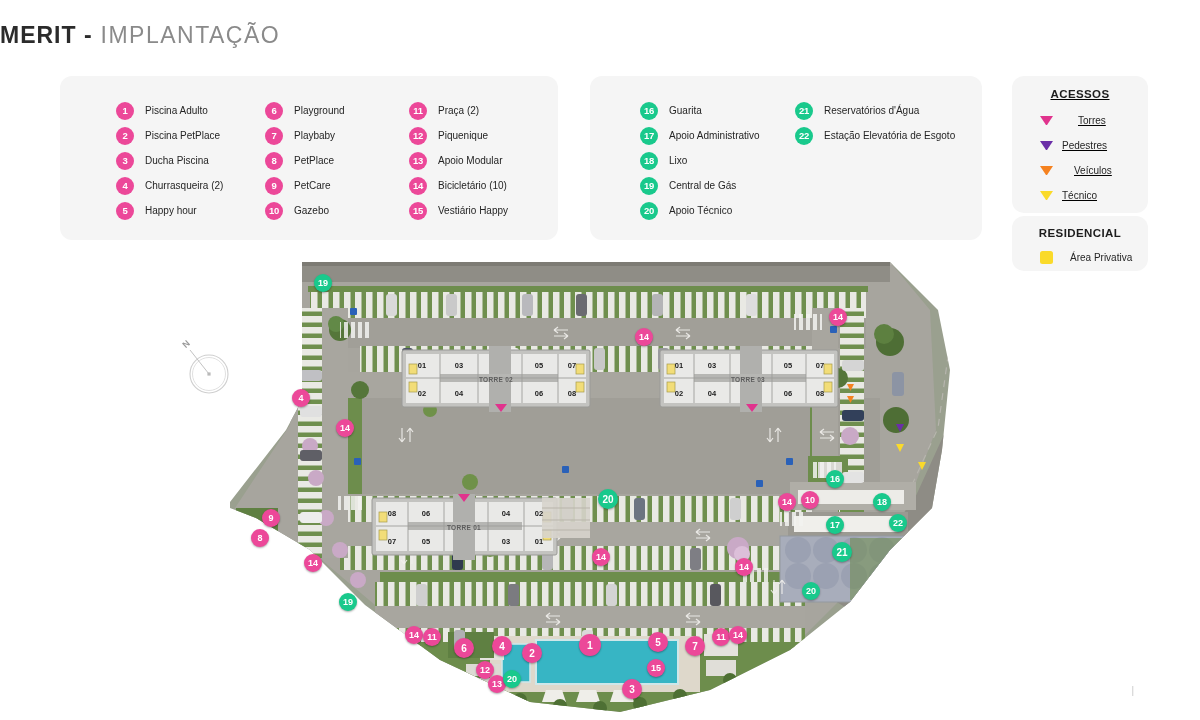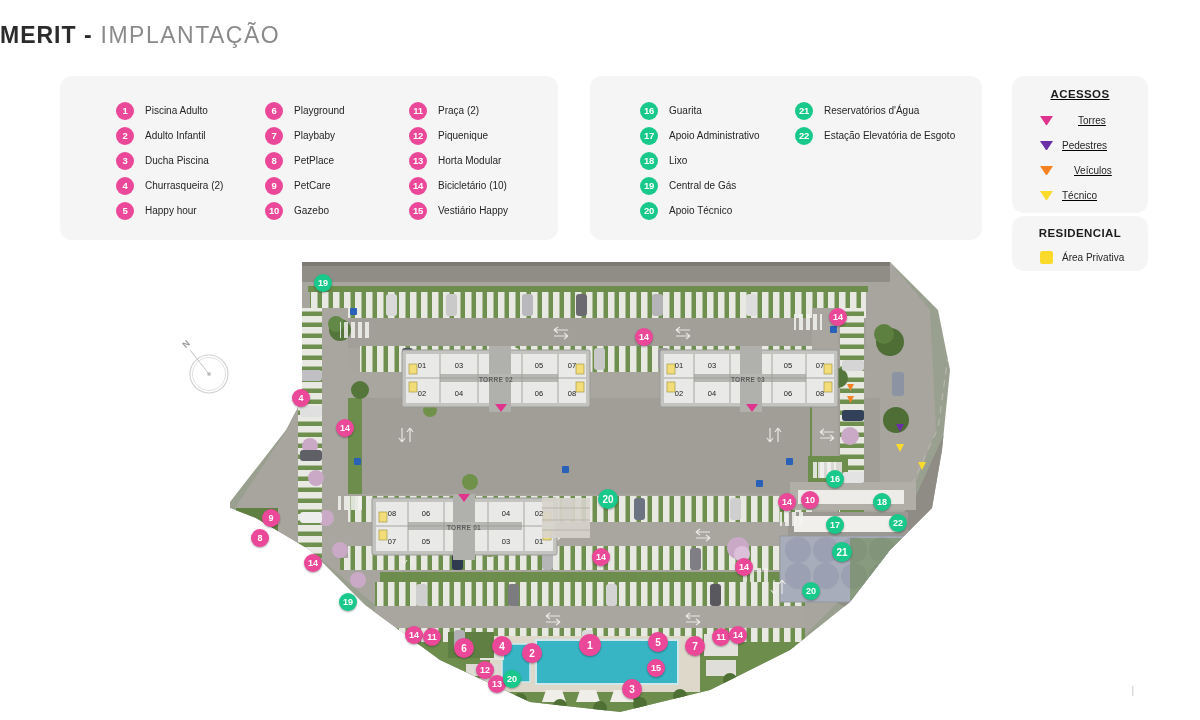--- a/index.html
+++ b/index.html
@@ -88,21 +88,21 @@
     box-shadow:0 1px 2px rgba(0,0,0,.33);
     font-family:"Liberation Sans", sans-serif;
   }
   .pin.pink  { background:#ec4899; }
   .pin.green { background:#19c98c; }
   .pin.s18 { width:18px; height:18px; font-size:9px; margin-left:-9px; margin-top:-9px; }
   .pin.s20 { width:20px; height:20px; font-size:10px; margin-left:-10px; margin-top:-10px; }
   .pin.s22 { width:22px; height:22px; font-size:10.5px; margin-left:-11px; margin-top:-11px; }
 
   .unit-label {
-    position:absolute; font-size:7.5px; font-weight:400; color:#1b1b1b;
+    position:absolute; font-size:7.5px; font-weight:700; color:#1b1b1b;
     transform:translate(-50%,-50%); white-space:nowrap;
   }
   .tower-label {
     position:absolute; font-size:6.5px; font-weight:600; color:#5d5d5d;
     transform:translate(-50%,-50%); letter-spacing:.3px; white-space:nowrap;
   }
   .corner-mark { position:absolute; right:66px; bottom:24px; font-size:10px; color:#c8c8c8; }
 </style>
 </head>
 <body>
@@ -115,21 +115,21 @@
 
   <div class="panel" id="panel-lazer">
     <div class="cols">
       <div class="col c1">
         <div class="legend-row">
             <div class="badge pink">1</div>
             <div class="legend-label">Piscina Adulto</div>
           </div>
         <div class="legend-row">
             <div class="badge pink">2</div>
-            <div class="legend-label">Adulto Infantil</div>
+            <div class="legend-label">Piscina PetPlace</div>
           </div>
         <div class="legend-row">
             <div class="badge pink">3</div>
             <div class="legend-label">Ducha Piscina</div>
           </div>
         <div class="legend-row">
             <div class="badge pink">4</div>
             <div class="legend-label">Churrasqueira (2)</div>
           </div>
         <div class="legend-row">
@@ -163,21 +163,21 @@
         <div class="legend-row">
             <div class="badge pink">11</div>
             <div class="legend-label">Praça (2)</div>
           </div>
         <div class="legend-row">
             <div class="badge pink">12</div>
             <div class="legend-label">Piquenique</div>
           </div>
         <div class="legend-row">
             <div class="badge pink">13</div>
-            <div class="legend-label">Horta Modular</div>
+            <div class="legend-label">Apoio Modular</div>
           </div>
         <div class="legend-row">
             <div class="badge pink">14</div>
             <div class="legend-label">Bicicletário (10)</div>
           </div>
         <div class="legend-row">
             <div class="badge pink">15</div>
             <div class="legend-label">Vestiário Happy</div>
           </div>
       </div>
@@ -241,21 +241,21 @@
         <span class="legend-label" style="margin-left:0">Técnico</span>
       </div>
     </div>
   </div>
 
   <div class="panel" id="panel-resid">
     <div class="panel-title">RESIDENCIAL</div>
     <div class="rows">
       <div class="legend-row">
         <span class="sq" id="sq0" style="background: rgb(250, 218, 42);"></span>
-        <span class="legend-label" style="margin-left:0">Área Privativa</span>
+        <span class="legend-label" style="margin-left:8px">Área Privativa</span>
       </div>
     </div>
   </div>
 
   <div class="compass">
     <svg width="62" height="62" viewBox="0 0 62 62">
       <circle cx="31" cy="38" r="19" fill="none" stroke="#cfcfcf" stroke-width="1.1"></circle>
       <circle cx="31" cy="38" r="16.5" fill="none" stroke="#dcdcdc" stroke-width="0.9"></circle>
       <line x1="31" y1="38" x2="12" y2="14" stroke="#c3c3c3" stroke-width="1"></line>
       <rect x="29.4" y="36.4" width="3.2" height="3.2" fill="#b9b9b9"></rect>

